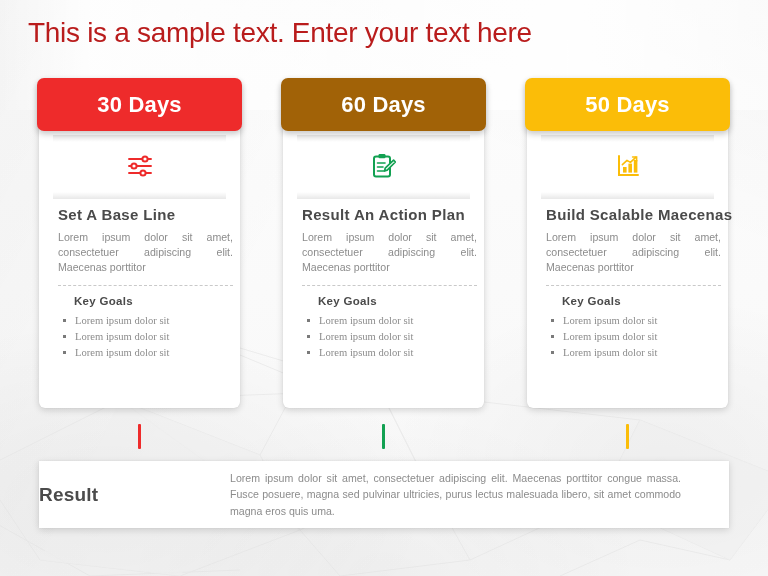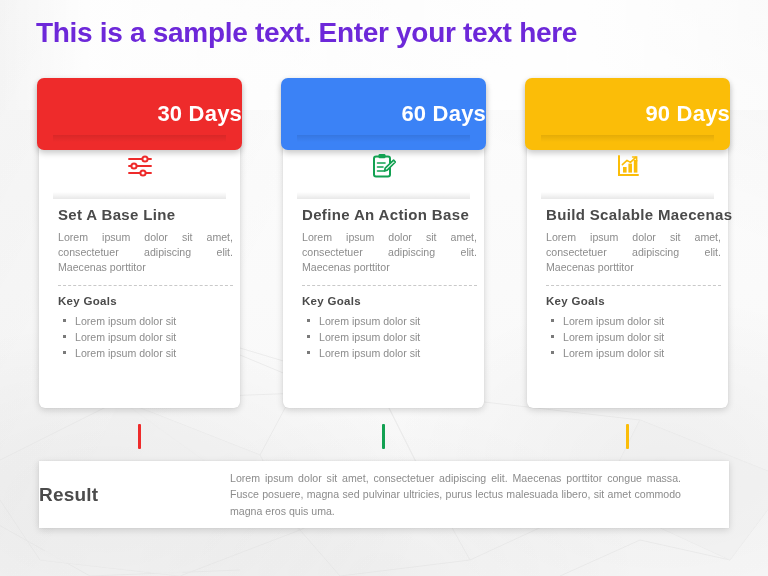--- a/index.html
+++ b/index.html
@@ -22,41 +22,41 @@
   }
   .bg-poly{position:absolute;inset:0;z-index:0;opacity:.55;}
   .sheen{
     position:absolute;left:0;right:0;top:0;height:110px;
     background:linear-gradient(90deg, rgba(255,255,255,0) 0%, rgba(255,255,255,.85) 12%, rgba(255,255,255,.6) 46%, rgba(255,255,255,.9) 74%, rgba(255,255,255,.5) 100%);
     z-index:0;
   }
   .stage{position:relative;z-index:2;width:768px;height:576px;}
 
   .title{
-    position:absolute;left:36px;top:17px;
-    font-size:28px;color:#6d28d9;font-weight:700;
+    position:absolute;left:28px;top:17px;
+    font-size:28px;color:#b91c1c;font-weight:400;
     letter-spacing:-0.3px;white-space:nowrap;
   }
 
   
   .card{
     position:absolute;top:80px;width:201px;
     background:#ffffff;
     border-radius:6px;
     box-shadow:0 2px 7px rgba(0,0,0,.16), 0 0 1px rgba(0,0,0,.12);
     height:328px;
   }
   .card.c1{left:39px;}
   .card.c2{left:283px;}
   .card.c3{left:527px;}
 
   .card-head{
-    position:absolute;left:-2px;top:-2px;width:205px;height:72px;
+    position:absolute;left:-2px;top:-2px;width:205px;height:53px;
     border-radius:7px;
-    display:flex;align-items:center;justify-content:flex-end;
+    display:flex;align-items:center;justify-content:center;
     box-shadow:0 3px 6px rgba(0,0,0,.22);
   }
   .card-head span{
     color:#fff;font-size:22px;font-weight:bold;letter-spacing:.2px;
   }
 
   .icon-band{
     position:absolute;left:0;right:0;top:55px;height:62px;
     display:flex;align-items:center;justify-content:center;
   }
@@ -75,25 +75,26 @@
     font-size:10.6px;color:#8c8c8c;line-height:1.42;
     text-align:justify;width:175px;
   }
   .dashed{
     margin:10px 0 9px 0;width:175px;
     border-top:1px dashed #c9c9c9;height:0;
   }
   .kg{
     font-size:11.5px;font-weight:bold;color:#4a4a4a;letter-spacing:.3px;
     margin-bottom:6px;
+    margin-left:16px;
   }
   ul.goals{list-style:none;margin:0;padding:0;}
   ul.goals li{
     font-size:10.6px;color:#8c8c8c;line-height:1.52;
-    padding-left:17px;position:relative;
+    padding-left:17px;position:relative;font-family:Liberation Serif, serif;
   }
   ul.goals li:before{
     content:"";position:absolute;left:5px;top:6px;
     width:3px;height:3px;background:#7a7a7a;
   }
 
   
   .tick{position:absolute;width:3px;height:25px;border-radius:1px;}
   .tick.t1{left:138px;top:424px;background:#EE2B2B;}
   .tick.t2{left:382px;top:424px;background:#12A152;}
@@ -168,51 +169,51 @@
       <div class="kg">Key Goals</div>
       <ul class="goals">
         <li>Lorem ipsum dolor sit</li>
         <li>Lorem ipsum dolor sit</li>
         <li>Lorem ipsum dolor sit</li>
       </ul>
     </div>
   </div>
 
   <div class="card c2">
-    <div class="card-head" style="background:#3b82f6;">
+    <div class="card-head" style="background:#a16207;">
       <span>60 Days</span>
     </div>
     <div class="icon-band">
       <svg width="24" height="26" viewBox="0 0 24 26">
         <rect x="2" y="3.5" width="16" height="20" rx="2" fill="none" stroke="#12A152" stroke-width="2"></rect>
         <rect x="6.5" y="1" width="7" height="4.2" rx="1.2" fill="#12A152"></rect>
         <g stroke="#12A152" stroke-width="1.6" stroke-linecap="round">
           <line x1="5.5" y1="10" x2="13" y2="10"></line>
           <line x1="5.5" y1="14" x2="11" y2="14"></line>
           <line x1="5.5" y1="18" x2="12.5" y2="18"></line>
         </g>
         <path d="M21.6 7.2 L23.4 9 L15.2 17.2 L12.6 17.8 L13.2 15.2 Z" fill="#ffffff" stroke="#12A152" stroke-width="1.7" stroke-linejoin="round"></path>
       </svg>
     </div>
     <div class="card-body">
-      <div class="card-h">Define An Action Base</div>
+      <div class="card-h">Result An Action Plan</div>
       <div class="card-p">Lorem ipsum dolor sit amet, consectetuer adipiscing elit. Maecenas porttitor</div>
       <div class="dashed"></div>
       <div class="kg">Key Goals</div>
       <ul class="goals">
         <li>Lorem ipsum dolor sit</li>
         <li>Lorem ipsum dolor sit</li>
         <li>Lorem ipsum dolor sit</li>
       </ul>
     </div>
   </div>
 
   <div class="card c3">
     <div class="card-head" style="background:#FBBD08;">
-      <span>90 Days</span>
+      <span>50 Days</span>
     </div>
     <div class="icon-band">
       <svg width="24" height="24" viewBox="0 0 24 24">
         <path d="M3 2 L3 21 L22 21" fill="none" stroke="#FBBD08" stroke-width="2" stroke-linecap="round"></path>
         <g fill="#FBBD08">
           <rect x="7" y="13" width="3.6" height="5.6"></rect>
           <rect x="12.4" y="9.6" width="3.6" height="9"></rect>
           <rect x="17.8" y="6" width="3.6" height="12.6"></rect>
         </g>
         <path d="M6.4 10.6 L11 6.4 L14.4 8.4 L20 3.2" fill="none" stroke="#FBBD08" stroke-width="1.6" stroke-linecap="round" stroke-linejoin="round"></path>

